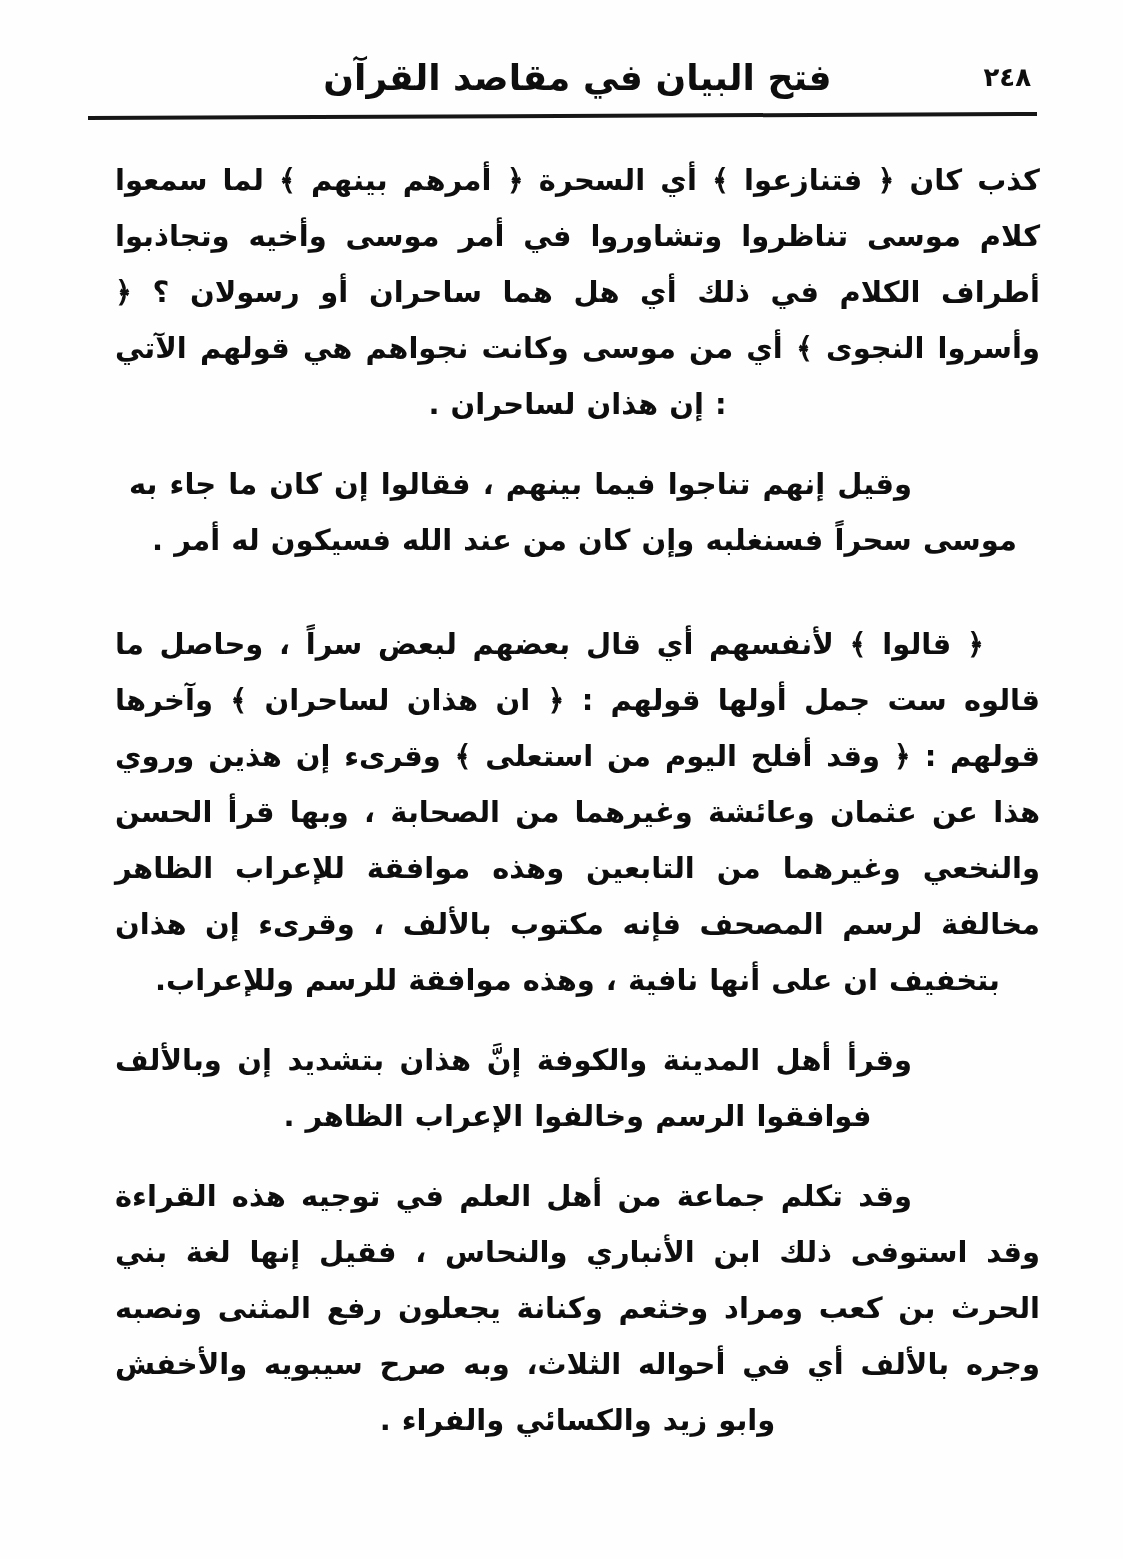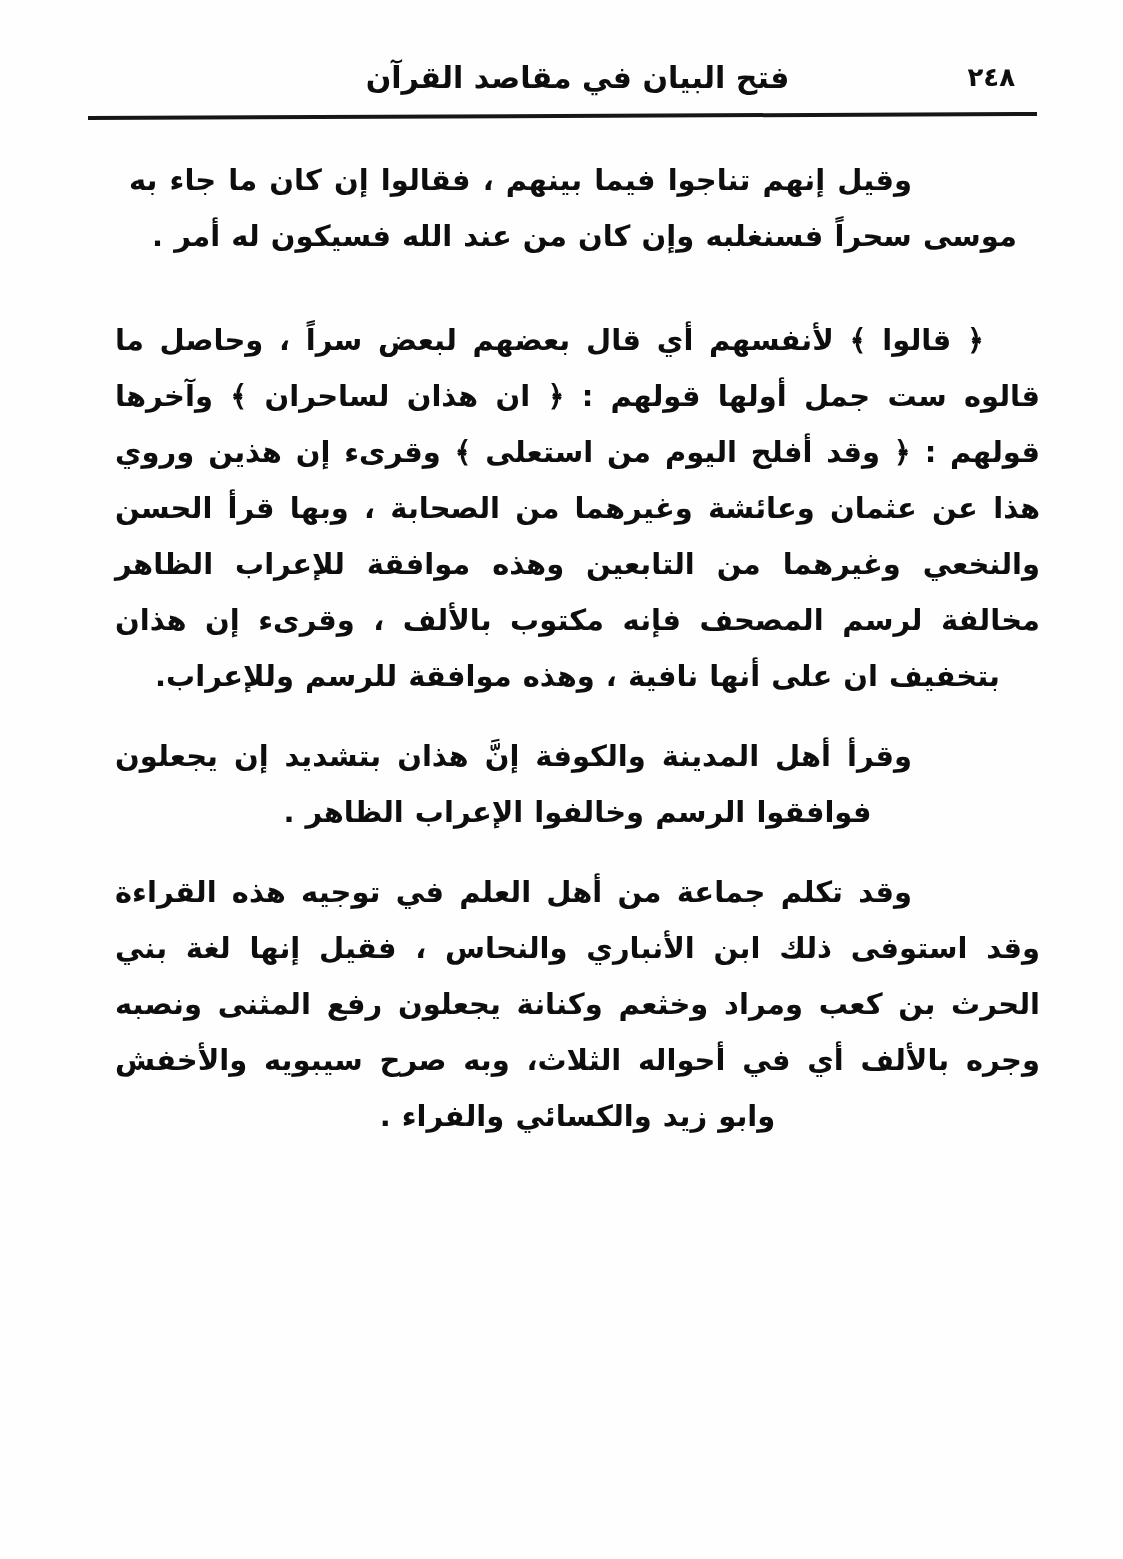--- a/index.html
+++ b/index.html
@@ -18,29 +18,29 @@
     color: #0e0e0e;
   }
   .header {
     position: relative;
     height: 52px;
     padding-top: 56px;
   }
   .book-title {
     margin: 0 83px 15px 115px;
     text-align: center;
-    font-size: 30px;
+    font-size: 36px;
     font-weight: bold;
     line-height: 44px;
     white-space: nowrap;
   }
   .page-number {
     position: absolute;
     top: 62px;
-    right: 108px;
+    right: 92px;
     font-size: 26px;
     font-weight: bold;
     letter-spacing: 2px;
   }
   .header-rule {
     height: 4px;
     background: #161616;
     margin: 6px 86px 0 88px;
     transform: rotate(-0.25deg);
   }
@@ -68,20 +68,21 @@
 <div class="page">
 
   <div class="header">
     <div class="page-number">٢٤٨</div>
     <h1 class="book-title">فتح البيان في مقاصد القرآن</h1>
   </div>
 
   <div class="header-rule"></div>
 
   <div class="content">
+    <p class="para no-indent">كذب كان ﴿ فتنازعوا ﴾ أي السحرة ﴿ أمرهم بينهم ﴾ لما سمعوا كلام موسى تناظروا وتشاوروا في أمر موسى وأخيه وتجاذبوا أطراف الكلام في ذلك أي هل هما ساحران أو رسولان ؟ ﴿ وأسروا النجوى ﴾ أي من موسى وكانت نجواهم هي قولهم الآتي : إن هذان لساحران .</p>
     <p class="para indent gap-after">وقيل إنهم تناجوا فيما بينهم ، فقالوا إن كان ما جاء به موسى سحراً فسنغلبه وإن كان من عند الله فسيكون له أمر .</p>
     <p class="para small-indent">﴿ قالوا ﴾ لأنفسهم أي قال بعضهم لبعض سراً ، وحاصل ما قالوه ست جمل أولها قولهم : ﴿ ان هذان لساحران ﴾ وآخرها قولهم : ﴿ وقد أفلح اليوم من استعلى ﴾ وقرىء إن هذين وروي هذا عن عثمان وعائشة وغيرهما من الصحابة ، وبها قرأ الحسن والنخعي وغيرهما من التابعين وهذه موافقة للإعراب الظاهر مخالفة لرسم المصحف فإنه مكتوب بالألف ، وقرىء إن هذان بتخفيف ان على أنها نافية ، وهذه موافقة للرسم وللإعراب.</p>
-    <p class="para indent">وقرأ أهل المدينة والكوفة إنَّ هذان بتشديد إن يجعلون فوافقوا الرسم وخالفوا الإعراب الظاهر .</p>
+    <p class="para indent">وقرأ أهل المدينة والكوفة إنَّ هذان بتشديد إن وبالألف فوافقوا الرسم وخالفوا الإعراب الظاهر .</p>
     <p class="para indent">وقد تكلم جماعة من أهل العلم في توجيه هذه القراءة وقد استوفى ذلك ابن الأنباري والنحاس ، فقيل إنها لغة بني الحرث بن كعب ومراد وخثعم وكنانة يجعلون رفع المثنى ونصبه وجره بالألف أي في أحواله الثلاث، وبه صرح سيبويه والأخفش وابو زيد والكسائي والفراء .</p>
 
   </div>
 
 </div>
 
 </body></html>

